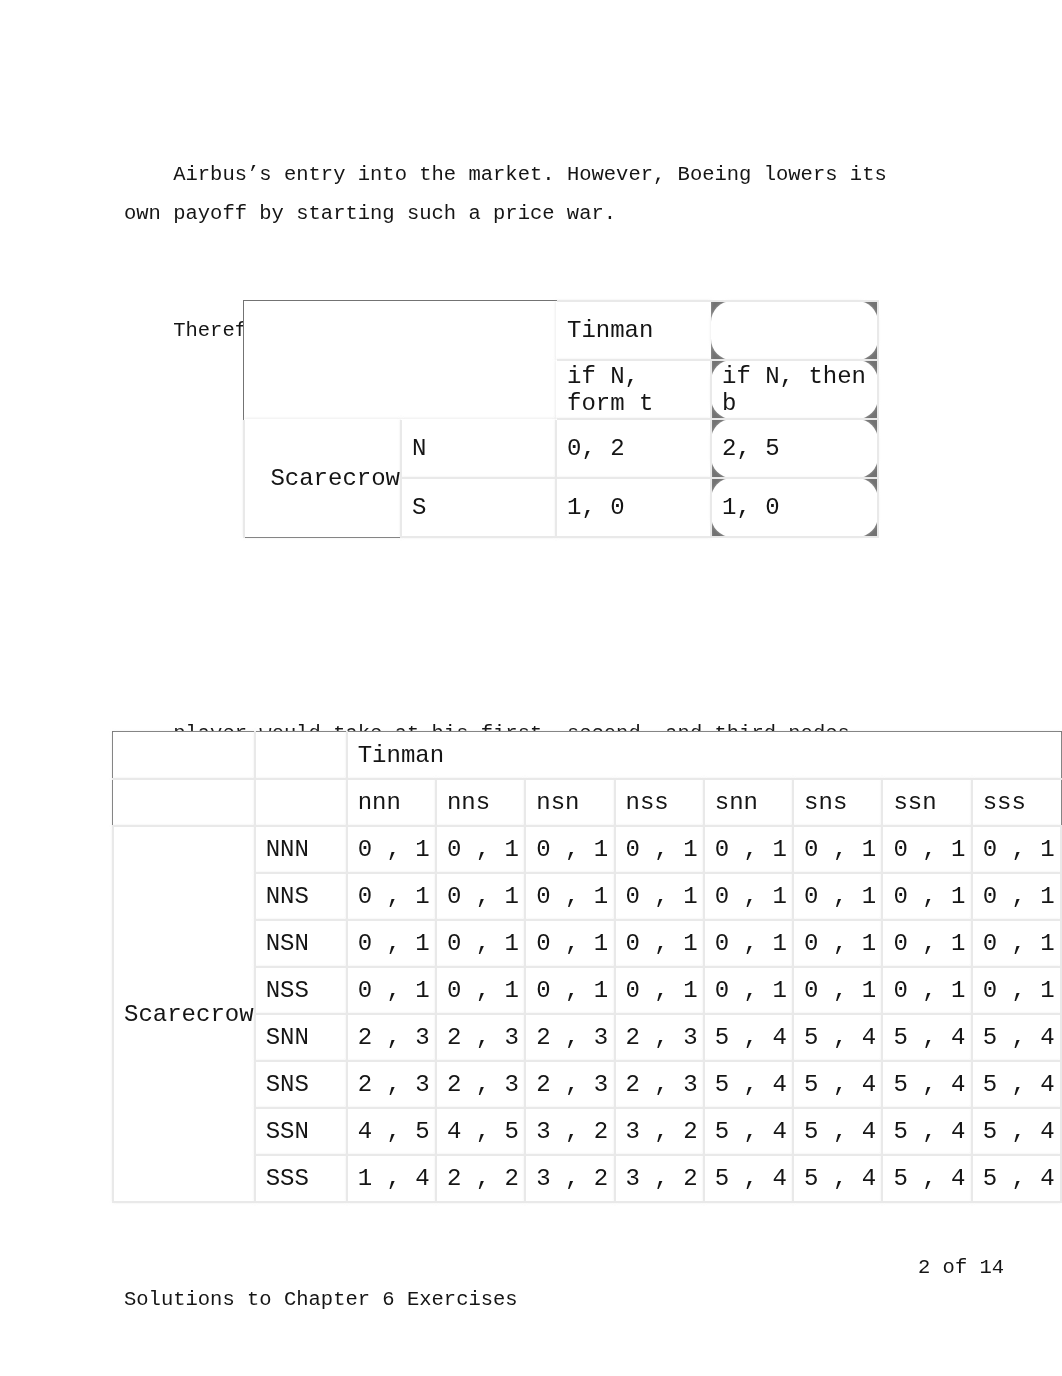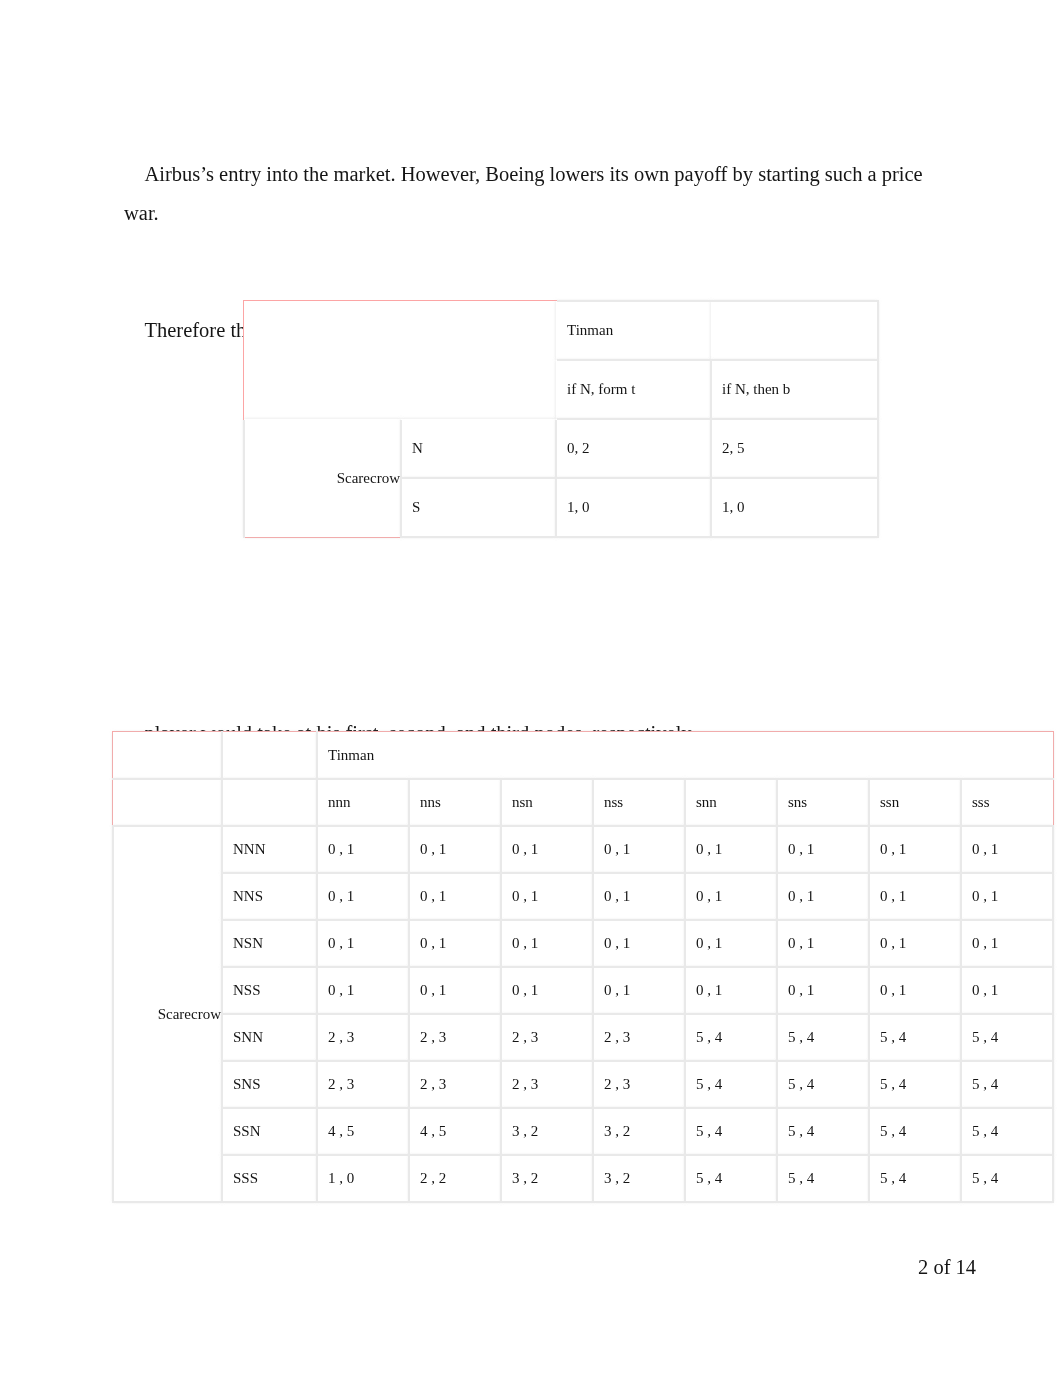--- a/index.html
+++ b/index.html
@@ -16,20 +16,21 @@
     color: #1a1a1a;
     -webkit-font-smoothing: antialiased;
   }
 
   .page {
     position: absolute;
     inset: 0;
     width: 1062px;
     height: 1376px;
     overflow: hidden;
+    font-family: Liberation Mono, monospace;
   }
 
   
   .para {
     position: absolute;
     font-size: 20.5px;
     line-height: 39px;
     color: #151515;
     white-space: pre-wrap;
   }
@@ -51,23 +52,23 @@
   }
   .numrow .col-t {
     display: inline-block;
   }
 
   
   
   table.gm {
     position: absolute;
     border-collapse: collapse;
-    font-size: 15px;
-    color: #151515;
-    background: #fca5a5;
+    font-size: 24px;
+    color: #151515;
+    background: #737373;
     table-layout: fixed;
   }
   table.gm td {
     border: 2px solid #e9e9e9;
     padding: 0 0 0 10px;
     vertical-align: middle;
     background: #fff;
     box-shadow: 0 0 3px rgba(200,200,200,0.55);
     font-weight: 400;
   }
@@ -80,21 +81,21 @@
   table.gm td.nb-bottom { border-bottom-color: transparent; }
   table.gm td.nb-left   { border-left-color: transparent; }
   table.gm td.blank { background: #fff; }
 
   
   #table-s4 { left: 243px; top: 300px; }
   #table-s4 td { height: 57px; }
   #table-s4 .c-corner  { width: 145px; }
   #table-s4 .c-rowlbl  { width: 143px; }
   #table-s4 .c-col1    { width: 143px; }
-  #table-s4 .c-col2    { width: 155px; }
+  #table-s4 .c-col2    { width: 155px; border-radius: 21px; }
 
   
   #table-s5 { left: 112px; top: 731px; }
   #table-s5 td { height: 45px; }
   #table-s5 .c-corner { width: 97px; }
   #table-s5 .c-rowlbl { width: 83px; }
   #table-s5 .c-data   { width: 80px; }
   #table-s5 .hdr { height: 46px; }
 
   
@@ -251,27 +252,28 @@
         <td class="c-data">4 , 5</td>
         <td class="c-data">3 , 2</td>
         <td class="c-data">3 , 2</td>
         <td class="c-data">5 , 4</td>
         <td class="c-data">5 , 4</td>
         <td class="c-data">5 , 4</td>
         <td class="c-data">5 , 4</td>
       </tr>
       <tr>
         <td class="c-rowlbl">SSS</td>
-        <td class="c-data">1 , 0</td>
+        <td class="c-data">1 , 4</td>
         <td class="c-data">2 , 2</td>
         <td class="c-data">3 , 2</td>
         <td class="c-data">3 , 2</td>
         <td class="c-data">5 , 4</td>
         <td class="c-data">5 , 4</td>
         <td class="c-data">5 , 4</td>
         <td class="c-data">5 , 4</td>
       </tr>
     </tbody>
   </table>
 
+  <div class="footer" id="footer-left">Solutions to Chapter 6 Exercises</div>
   <div class="footer" id="footer-right">2 of 14</div>
 
 </div>
 
 </body></html>

